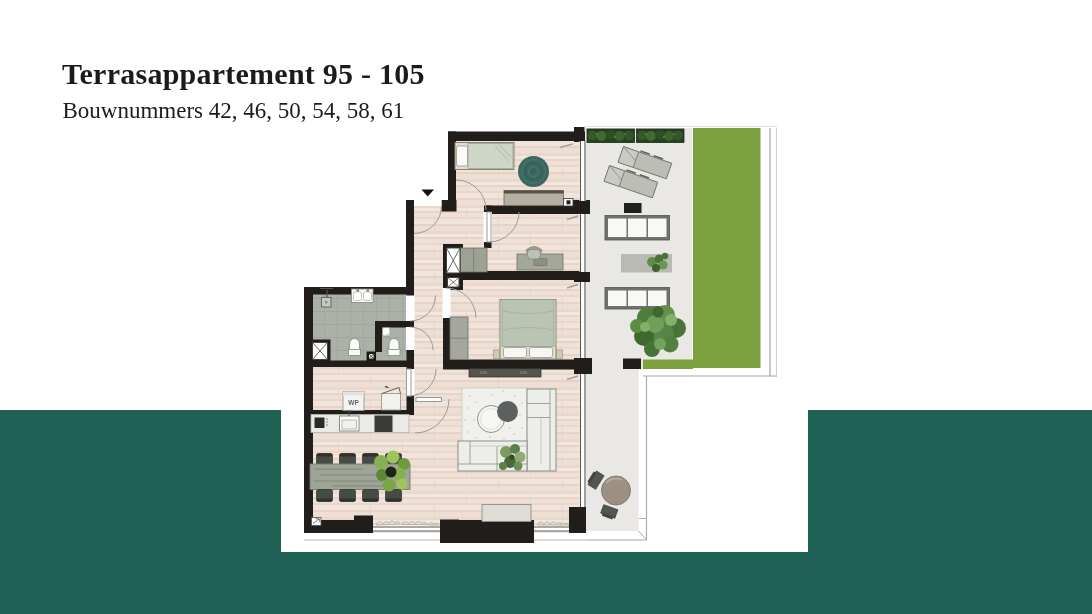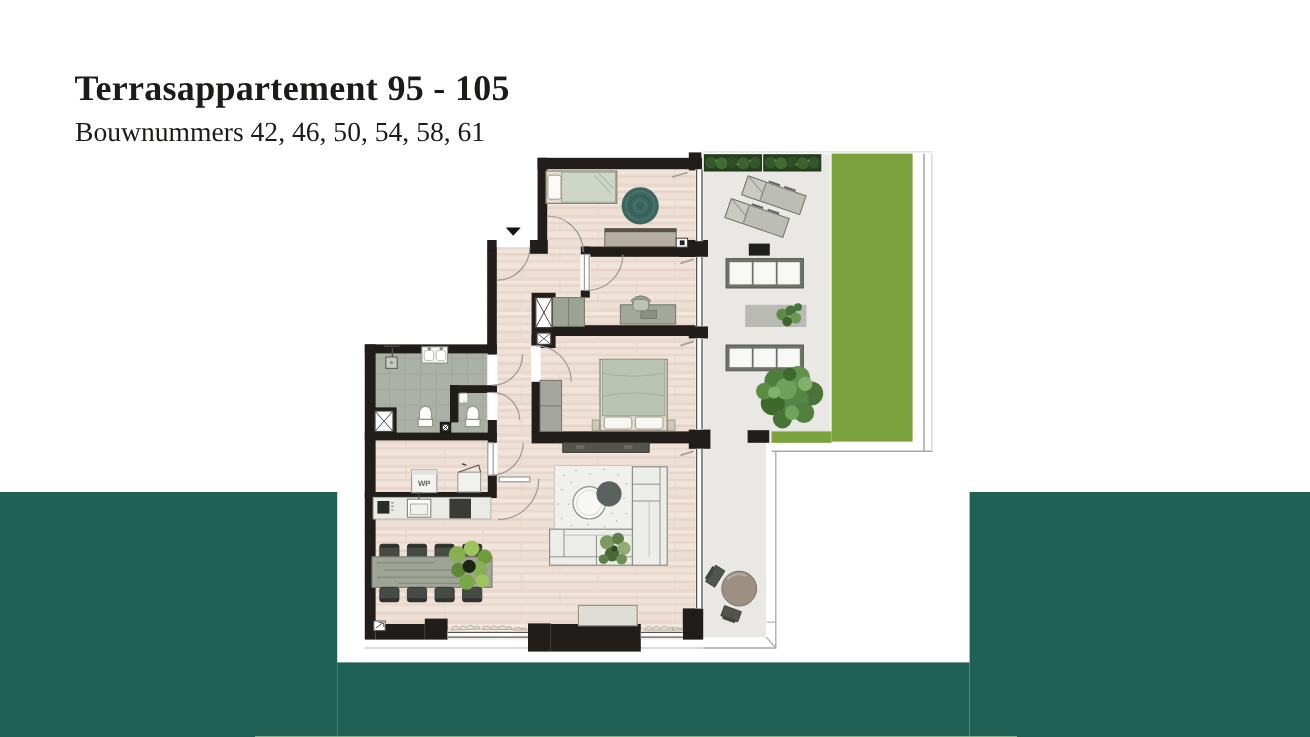--- a/index.html
+++ b/index.html
@@ -1,16 +1,16 @@
 <!DOCTYPE html>
 <html><head>
 <meta charset="utf-8">
 <style>
   html,body{margin:0;padding:0;background:#ffffff;}
-  #page{position:relative;width:1092px;height:614px;overflow:hidden;background:#84cc16;font-family:"Liberation Serif",serif;}
+  #page{position:relative;width:1092px;height:614px;overflow:hidden;background:#a21caf;font-family:"Liberation Serif",serif;}
   svg{display:block;}
 </style>
 </head>
 <body>
 <div id="page">
 <svg width="1092" height="614" viewBox="0 0 1092 614" xmlns="http://www.w3.org/2000/svg">
 <defs>
   <pattern id="wood" patternUnits="userSpaceOnUse" width="64" height="26">
     <rect width="64" height="26" fill="#ecdcd1"></rect>
     <rect y="0" width="64" height="3" fill="#f2e7de"></rect>

